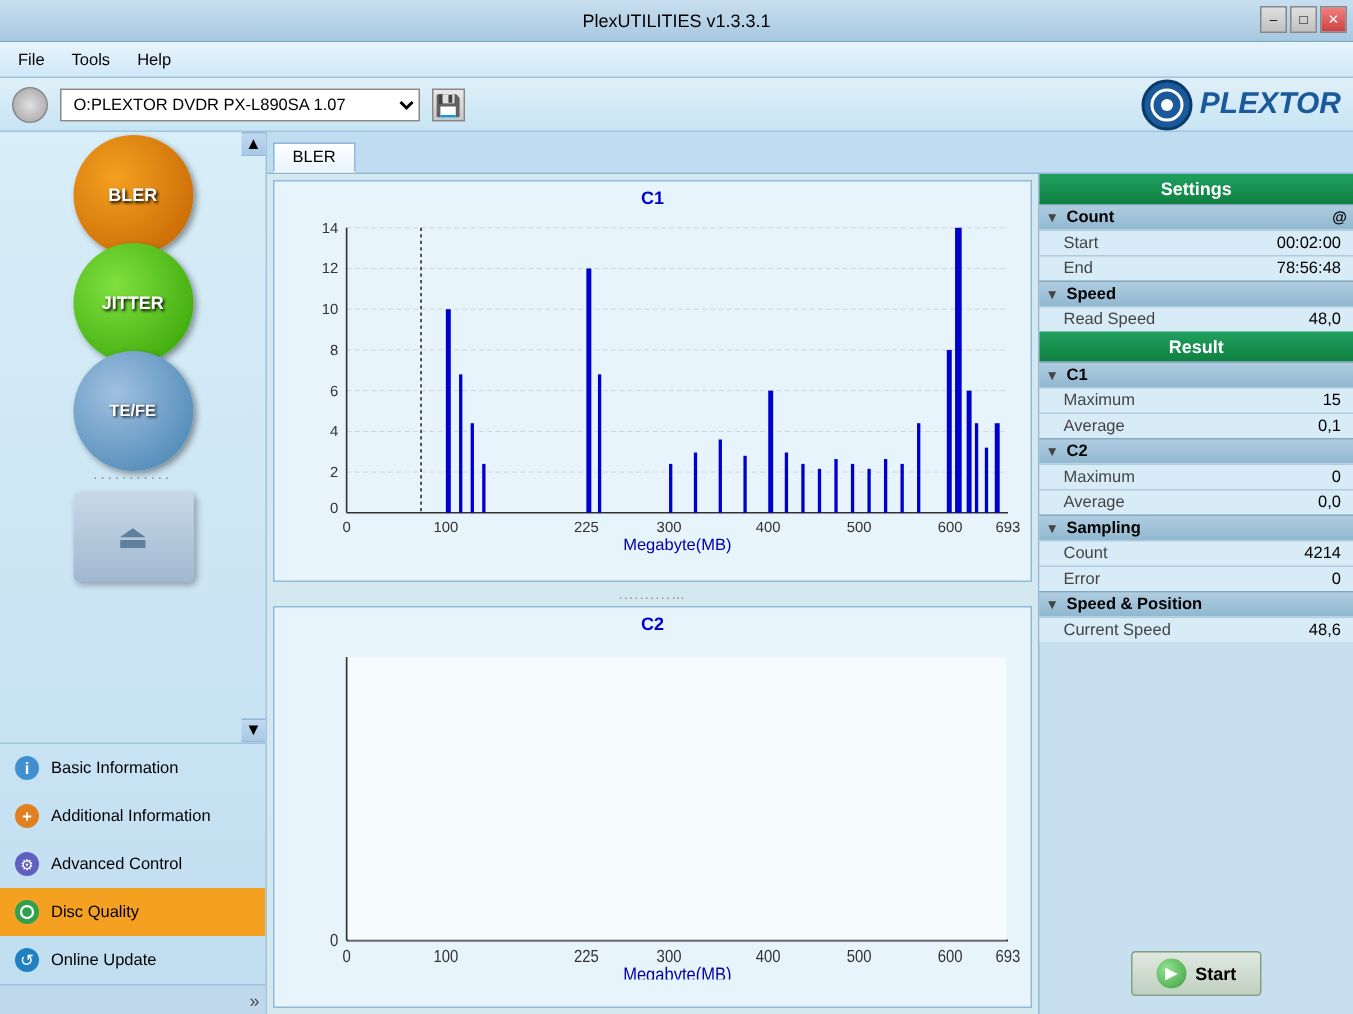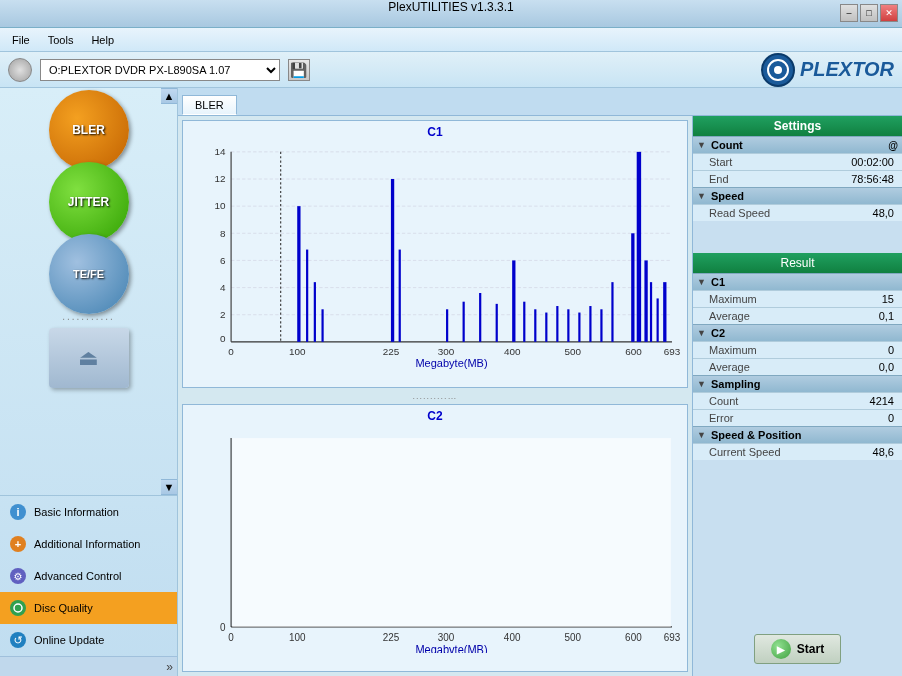--- a/index.html
+++ b/index.html
@@ -11,21 +11,21 @@
       background: #d4e8f0;
       overflow: hidden;
       position: relative;
     }
 
     
     .title-bar {
       background: linear-gradient(to bottom, #c8dff0, #a8c8e0);
       height: 28px;
       display: flex;
-      align-items: flex-start;
+      align-items: center;
       justify-content: center;
       position: relative;
       border-bottom: 1px solid #7aafc8;
     }
     .title-bar-text {
       font-size: 12px;
       color: #000;
     }
     .title-bar-controls {
       position: absolute;
@@ -343,24 +343,23 @@
       background: #d8ecf8;
       border-top: 1px solid #b0ccdc;
     }
     .settings-label { color: #444; }
     .settings-value { color: #000; }
 
     .result-header {
       background: linear-gradient(to bottom, #20a060, #108040);
       color: white;
       font-size: 12px;
-      font-weight: normal;
+      font-weight: bold;
       text-align: center;
       padding: 3px;
-      margin-top: 32px;
     }
 
     .start-btn-area {
       flex: 1;
       display: flex;
       align-items: flex-end;
       justify-content: center;
       padding-bottom: 12px;
     }
 

